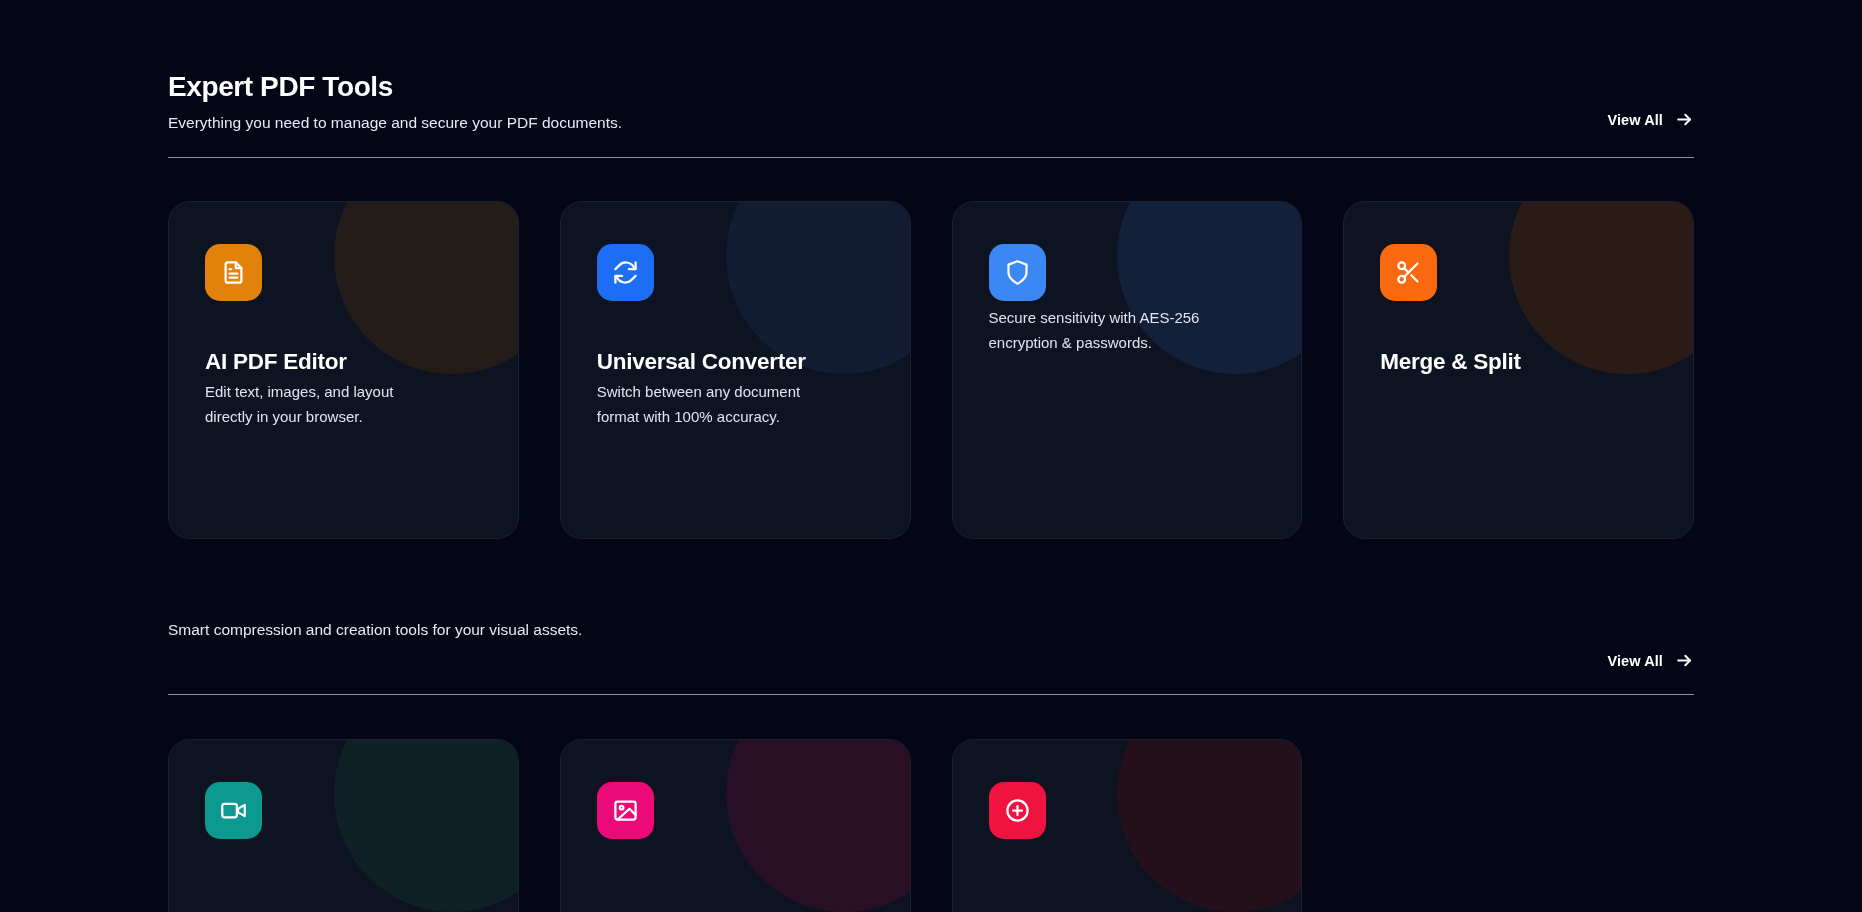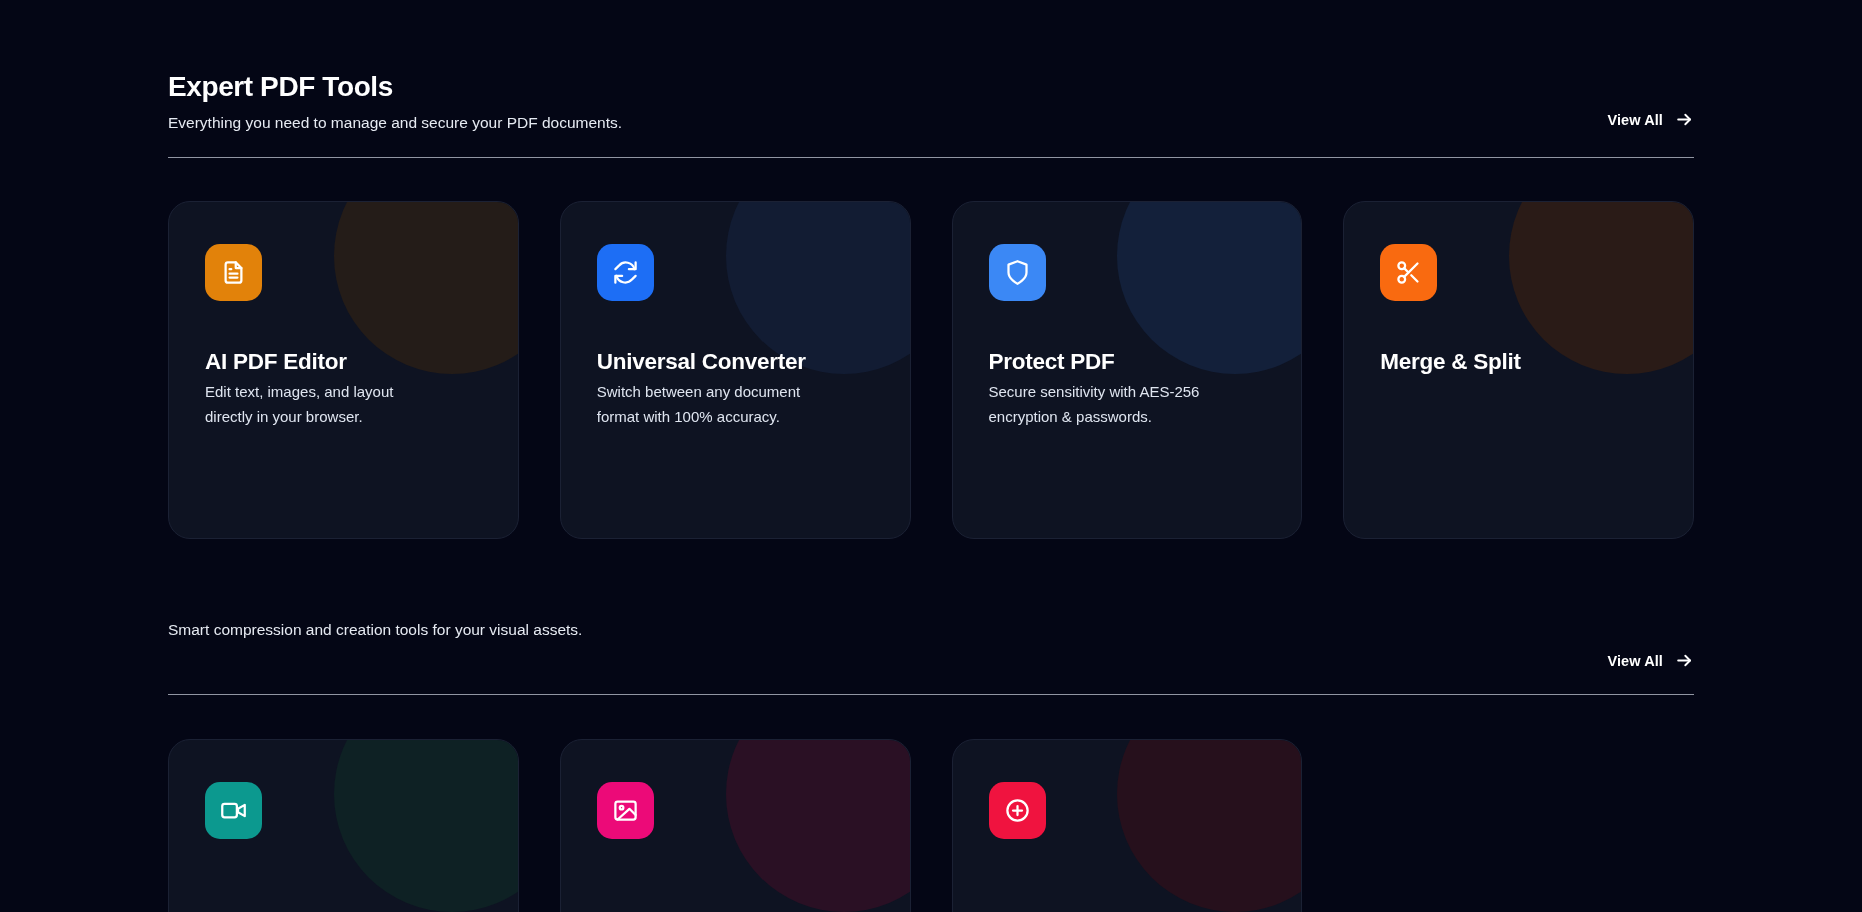--- a/index.html
+++ b/index.html
@@ -185,21 +185,20 @@
       <div class="card">
         <div class="card-blob" style="background:#13203a"></div>
         <div class="card-inner">
           <div class="tile" style="background:#3b88f5">
             <span>
               <svg width="27" height="27" viewBox="0 0 24 24" fill="none" stroke="#fff" stroke-width="2" stroke-linecap="round" stroke-linejoin="round">
                 <path d="M12 22s8-4 8-10V5l-8-3-8 3v7c0 6 8 10 8 10z"></path>
               </svg>
             </span>
           </div>
-          <div class="card-title">Protect PDF</div>
           <div class="card-desc">Secure sensitivity with AES-256 encryption &amp; passwords.</div>
         </div>
       </div>
 
       <div class="card">
         <div class="card-blob" style="background:#2a1b17"></div>
         <div class="card-inner">
           <div class="tile" style="background:#f96a10">
             <span>
               <svg width="27" height="27" viewBox="0 0 24 24" fill="none" stroke="#fff" stroke-width="2" stroke-linecap="round" stroke-linejoin="round">

